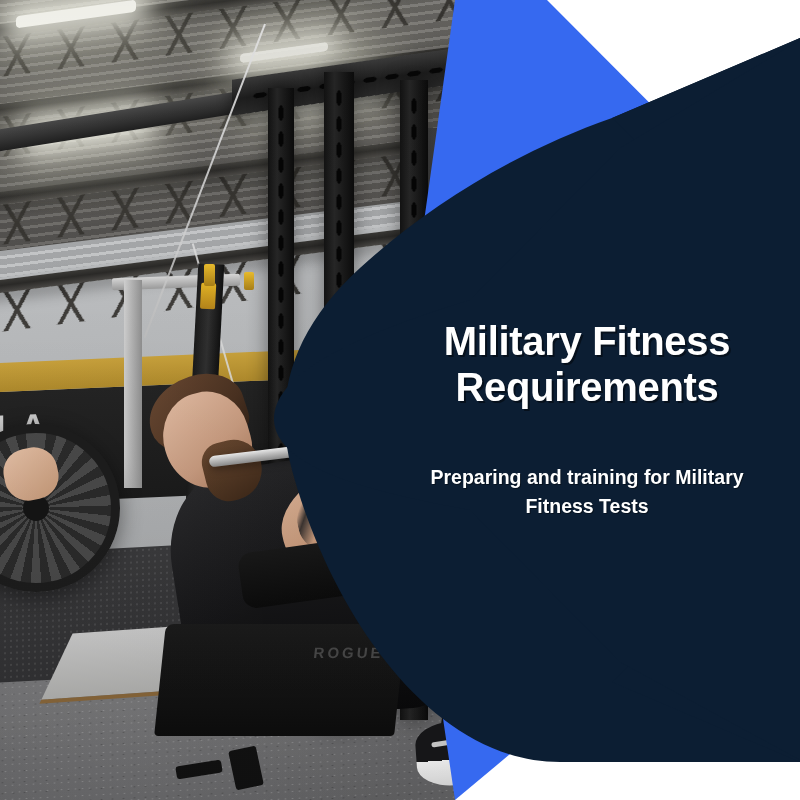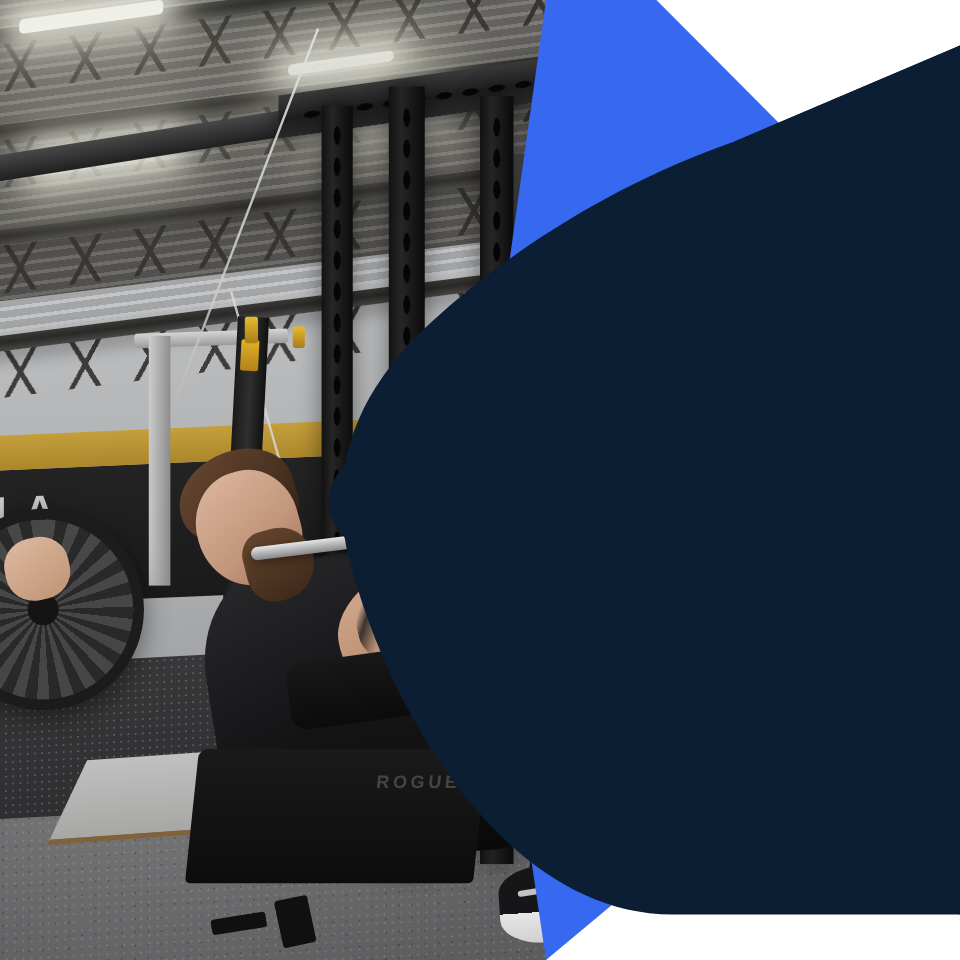--- a/index.html
+++ b/index.html
@@ -618,14 +618,21 @@
       <polygon points="800,38 800,300 612,118" fill="#0C1E33"></polygon>
 
       <polygon points="800,762 800,500 612,682" fill="#0C1E33"></polygon>
 
       <polygon points="620,148 800,40 800,760 620,662 470,510 412,420 470,300" fill="#0C1E33"></polygon>
 
       <path d="M470,300 C372,330 272,370 274,420 C276,468 370,492 470,510 Z" fill="#0C1E33"></path>
     </svg>
   </div>
 
+  <div class="textblock">
+    <h1 class="poster-title">
+      <span>Military Fitness</span><br>
+      <span>Requirements</span>
+    </h1>
+    <p class="poster-subtitle">Preparing and training for Military Fitness Tests</p>
+  </div>
 
 </div>
 
 </body></html>

